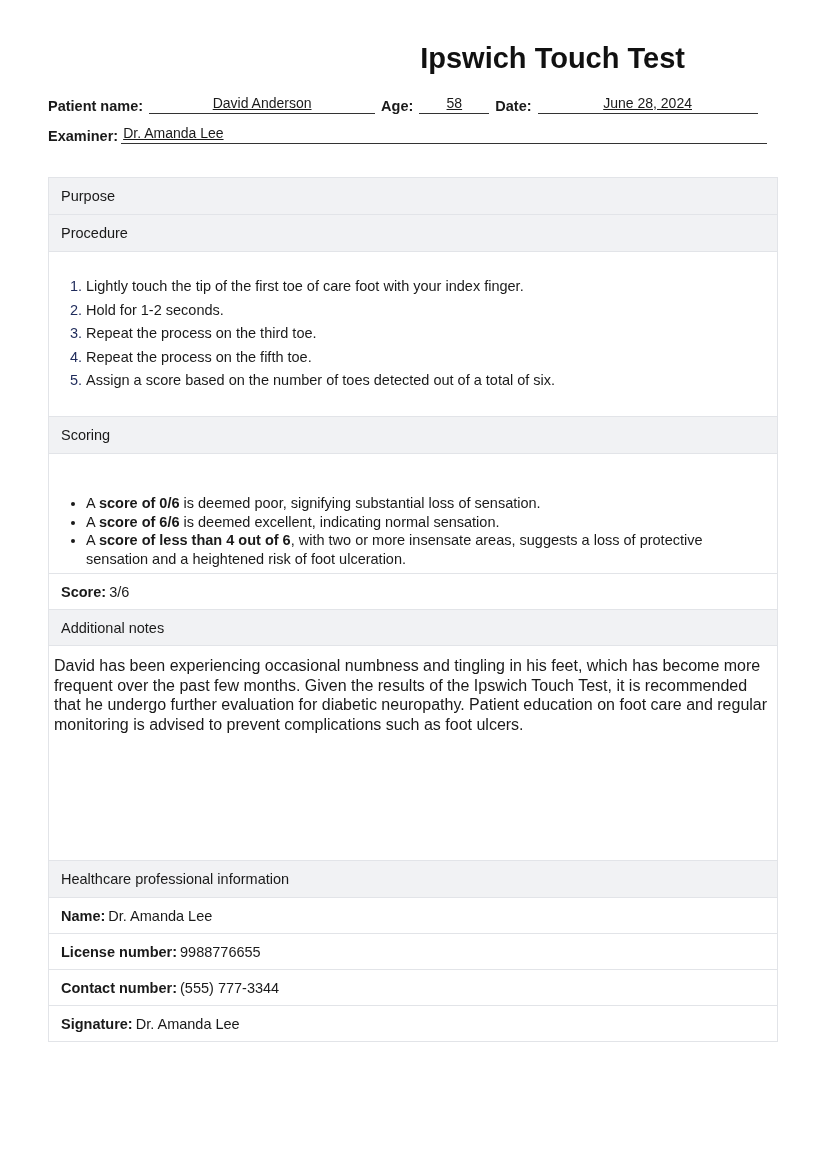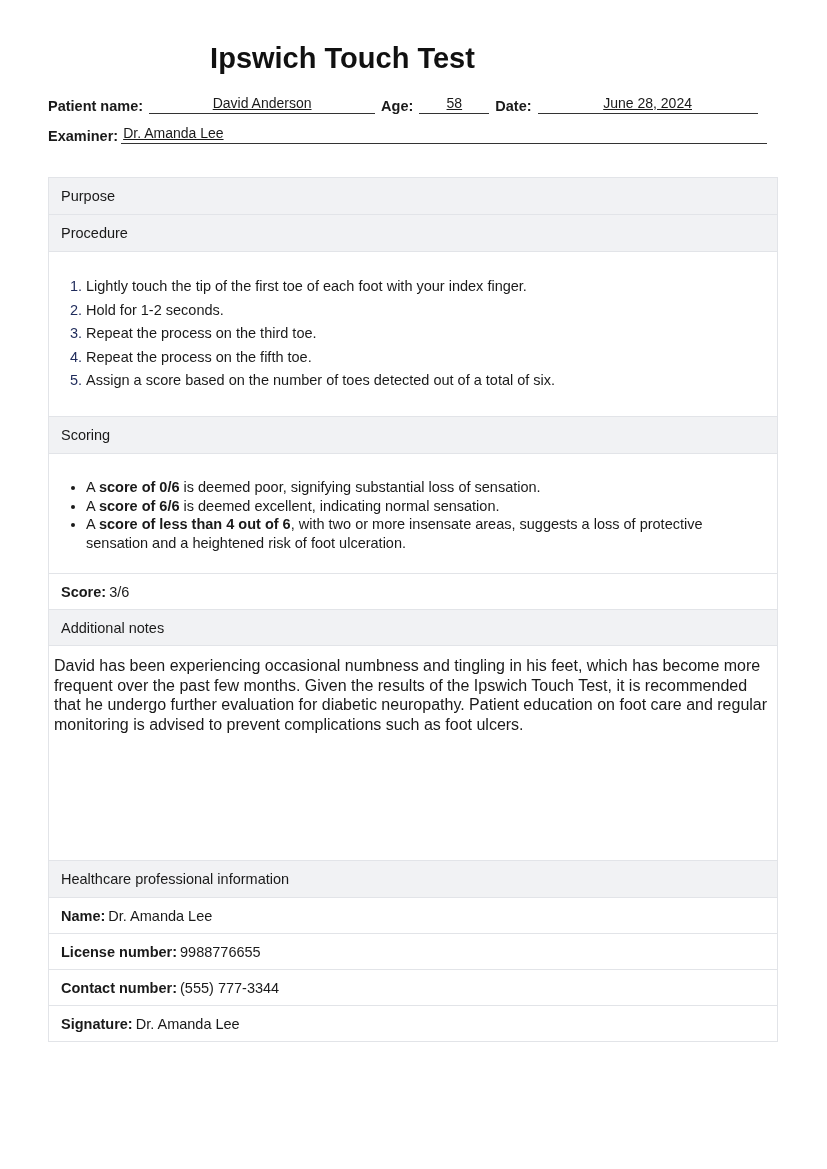--- a/index.html
+++ b/index.html
@@ -1,18 +1,18 @@
 <!DOCTYPE html>
 <html><head>
 <meta charset="utf-8">
 <style>
   * { box-sizing: border-box; margin: 0; padding: 0; }
   html, body { width: 827px; height: 1169px; background: #ffffff; }
   body { font-family: "Liberation Sans", sans-serif; color: #1a1a1a; position: relative; overflow: hidden; }
-  .title { position: absolute; top: 42px; left: 0; width: 685px; text-align: center; font-size: 29px; font-weight: bold; color: #111; }
+  .title { position: absolute; top: 42px; left: 0; width: 685px; text-align: right; font-size: 29px; font-weight: bold; color: #111; }
   .field-row { position: absolute; left: 48px; font-size: 14.5px; display: flex; align-items: flex-end; }
   .flabel { font-weight: bold; white-space: nowrap; margin-right: 6px; }
   .fline { border-bottom: 1px solid #333; text-align: center; font-size: 14px; height: 18px; line-height: 14px; text-decoration: underline; }
   .row1 { top: 96px; }
   .row2 { top: 126px; }
   .card { position: absolute; left: 48px; width: 730px; border: 1px solid #e2e4e8; border-top: none; }
   .sec-head { background: #f1f2f4; font-weight: normal; font-size: 14.5px; padding: 0 12px; display: flex; align-items: center; border-top: 1px solid #e2e4e8; }
   .sec-body { font-size: 14.5px; line-height: 24px; padding: 0 12px; border-top: 1px solid #e2e4e8; }
   ol { padding-left: 25px; }
   ol li { line-height: 23.5px; }
@@ -41,30 +41,30 @@
   <span class="flabel" style="margin-right:3px">Examiner:</span>
   <span class="fline" style="width:646px; text-align:left; padding-left:2px">Dr. Amanda Lee</span>
 </div>
 
 <div class="card" style="top:177px">
   <div class="sec-head" style="height:37px">Purpose</div>
 
   <div class="sec-head" style="height:37px">Procedure</div>
   <div class="sec-body" style="height:165px; padding-top:23px">
     <ol>
-      <li>Lightly touch the tip of the first toe of each foot with your index finger.</li>
+      <li>Lightly touch the tip of the first toe of care foot with your index finger.</li>
       <li>Hold for 1-2 seconds.</li>
       <li>Repeat the process on the third toe.</li>
       <li>Repeat the process on the fifth toe.</li>
       <li>Assign a score based on the number of toes detected out of a total of six.</li>
     </ol>
   </div>
 
   <div class="sec-head" style="height:37px">Scoring</div>
-  <div class="sec-body" style="height:120px; padding-top:24px">
+  <div class="sec-body" style="height:120px; padding-top:40px">
     <ul>
       <li><span>A </span><b>score of 0/6</b><span> is deemed poor, signifying substantial loss of sensation.</span></li>
       <li><span>A </span><b>score of 6/6</b><span> is deemed excellent, indicating normal sensation.</span></li>
       <li><span>A </span><b>score of less than 4 out of 6</b><span>, with two or more insensate areas, suggests a loss of protective sensation and a heightened risk of foot ulceration.</span></li>
     </ul>
   </div>
 
   <div class="kv" style="height:36px">
     <b>Score:</b>
     <span>3/6</span>

